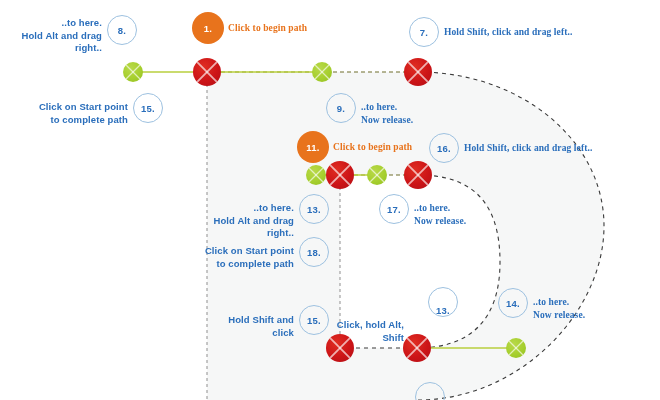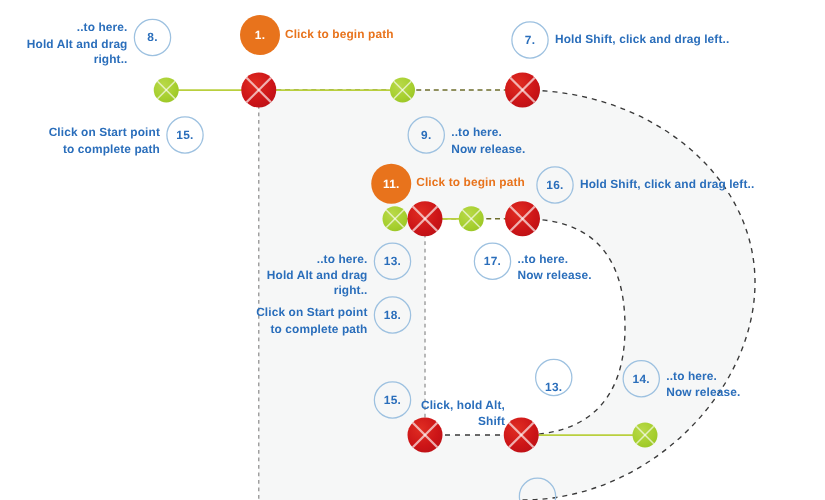--- a/index.html
+++ b/index.html
@@ -69,20 +69,21 @@
     pointer-events: auto;
   }
   .callout-text.orange {
     color: #e8731c;
   }
   .callout-text.align-right {
     text-align: right;
   }
   .callout-text.align-left {
     text-align: left;
+    font-family: Liberation Serif, serif;
   }
   .node {
     position: absolute;
     border-radius: 50%;
     pointer-events: auto;
   }
   .node.anchor {
     background: radial-gradient(circle at 38% 32%, #e02d22 0%, #cc1417 55%, #b10f16 100%);
   }
   .node.handle {
@@ -279,18 +280,21 @@
       <div class="num-circle outline" style="left: 498px; top: 288px;">
         <span>14.</span>
       </div>
       <div class="callout-text align-left" style="top: 296px; left: 533px;">
         <div>..to here.</div>
         <div>Now release.</div>
       </div>
       <div class="num-circle outline" style="left: 299px; top: 305px;">
         <span>15.</span>
       </div>
+      <div class="callout-text align-right" style="top: 314px; left: 204px; width: 90px;">
+        <div>Hold Shift and click</div>
+      </div>
       <div class="num-circle outline" style="left: 415px; top: 382px;">
         <span></span>
       </div>
     </div>
 
 </div>
 
 </body></html>

